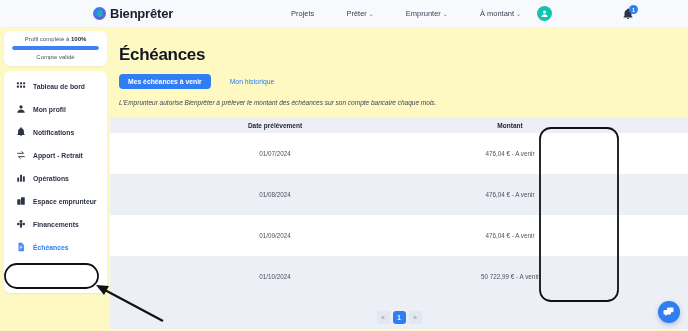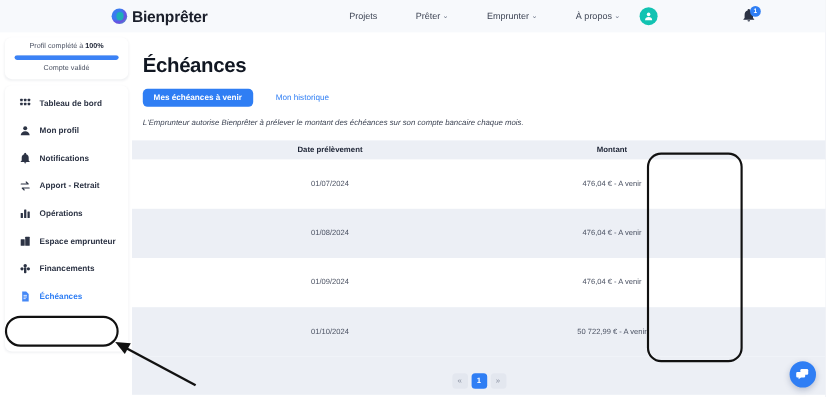--- a/index.html
+++ b/index.html
@@ -2,21 +2,21 @@
 <html><head>
 <meta charset="utf-8">
 <style>
   * { box-sizing: border-box; margin: 0; padding: 0; }
   html, body {
     width: 688px; height: 331px;
     font-family: "Liberation Sans", sans-serif;
     background: #e9ecf2;
     overflow: hidden;
   }
-  .app { position: relative; width: 688px; height: 331px; background: #ffffff; }
+  .app { position: relative; width: 688px; height: 331px; background: #fef9c3; }
 
   
   .topbar {
     position: absolute; top: 0; left: 0; width: 688px; height: 27px;
     background: #f7f9fc;
     display: flex; align-items: center;
   }
   .brand { display: flex; align-items: center; gap: 4px; margin-left: 93px; }
   .brand-logo {
     width: 13px; height: 13px; border-radius: 50%;
@@ -145,21 +145,21 @@
       </div>
       <div class="topnav-item">
         <span>Prêter</span>
         <span class="caret">⌄</span>
       </div>
       <div class="topnav-item">
         <span>Emprunter</span>
         <span class="caret">⌄</span>
       </div>
       <div class="topnav-item">
-        <span>À propos</span>
+        <span>À montant</span>
         <span class="caret">⌄</span>
       </div>
     </div>
 
     <div class="avatar">
       <svg width="9" height="9" viewBox="0 0 24 24" fill="#ffffff">
         <circle cx="12" cy="8" r="4"></circle>
           <path d="M4 21c0-4.4 3.6-7 8-7s8 2.6 8 7z"></path>
       </svg>
     </div>

